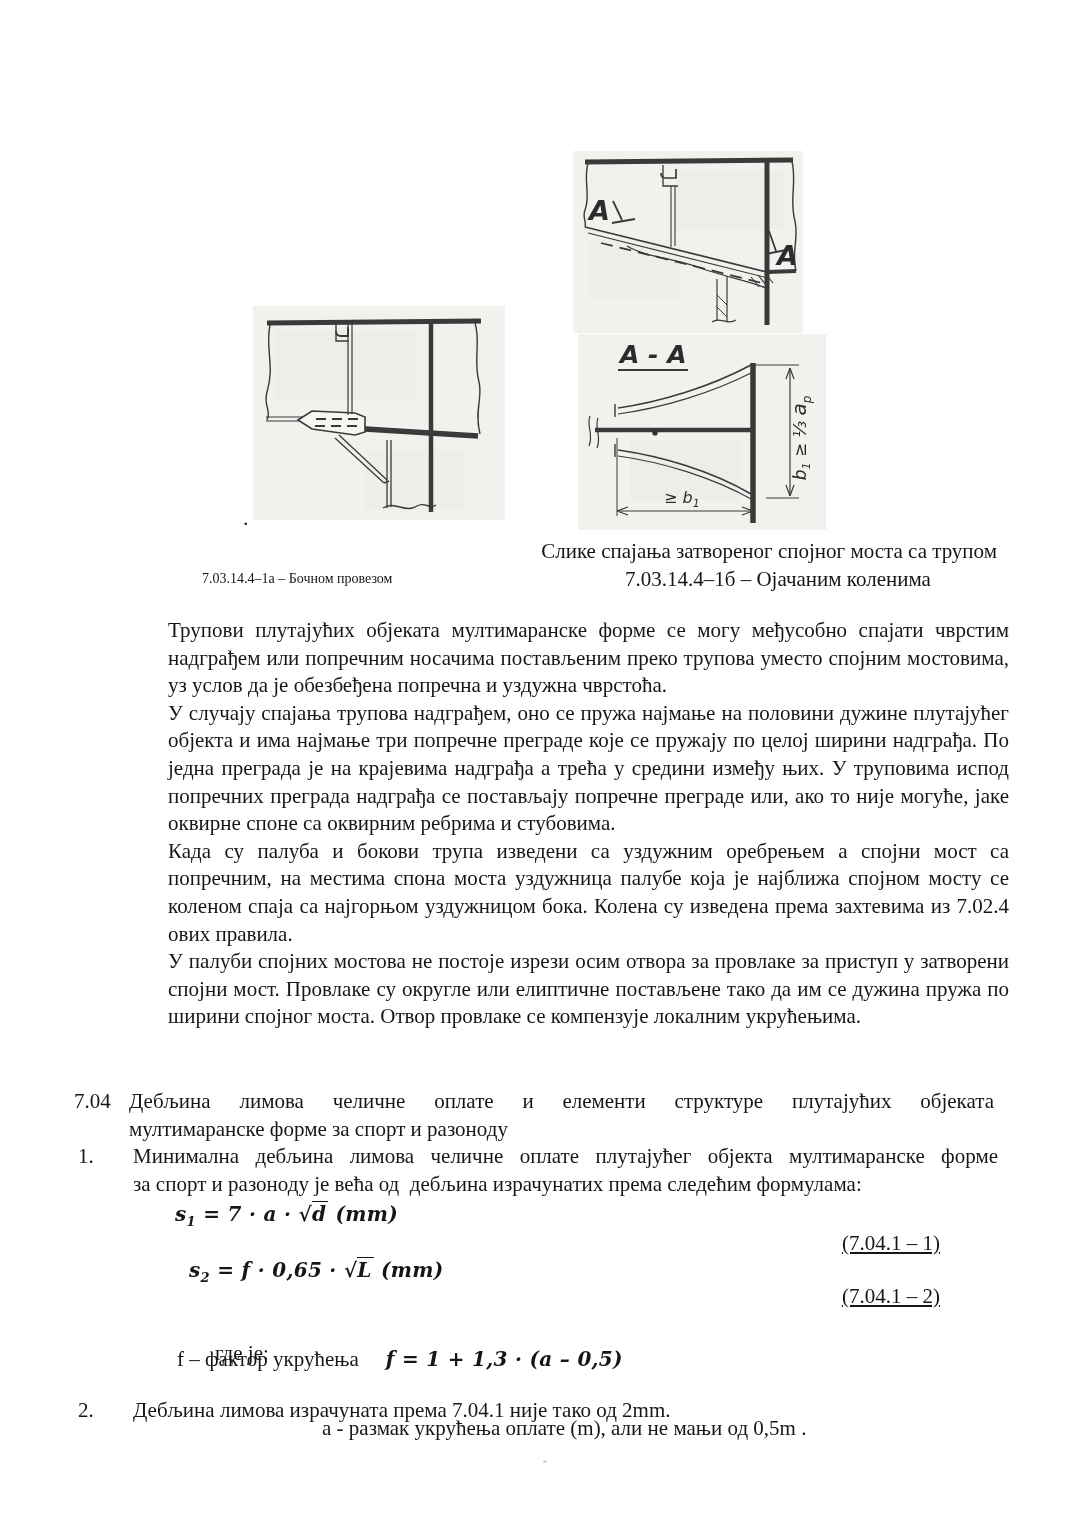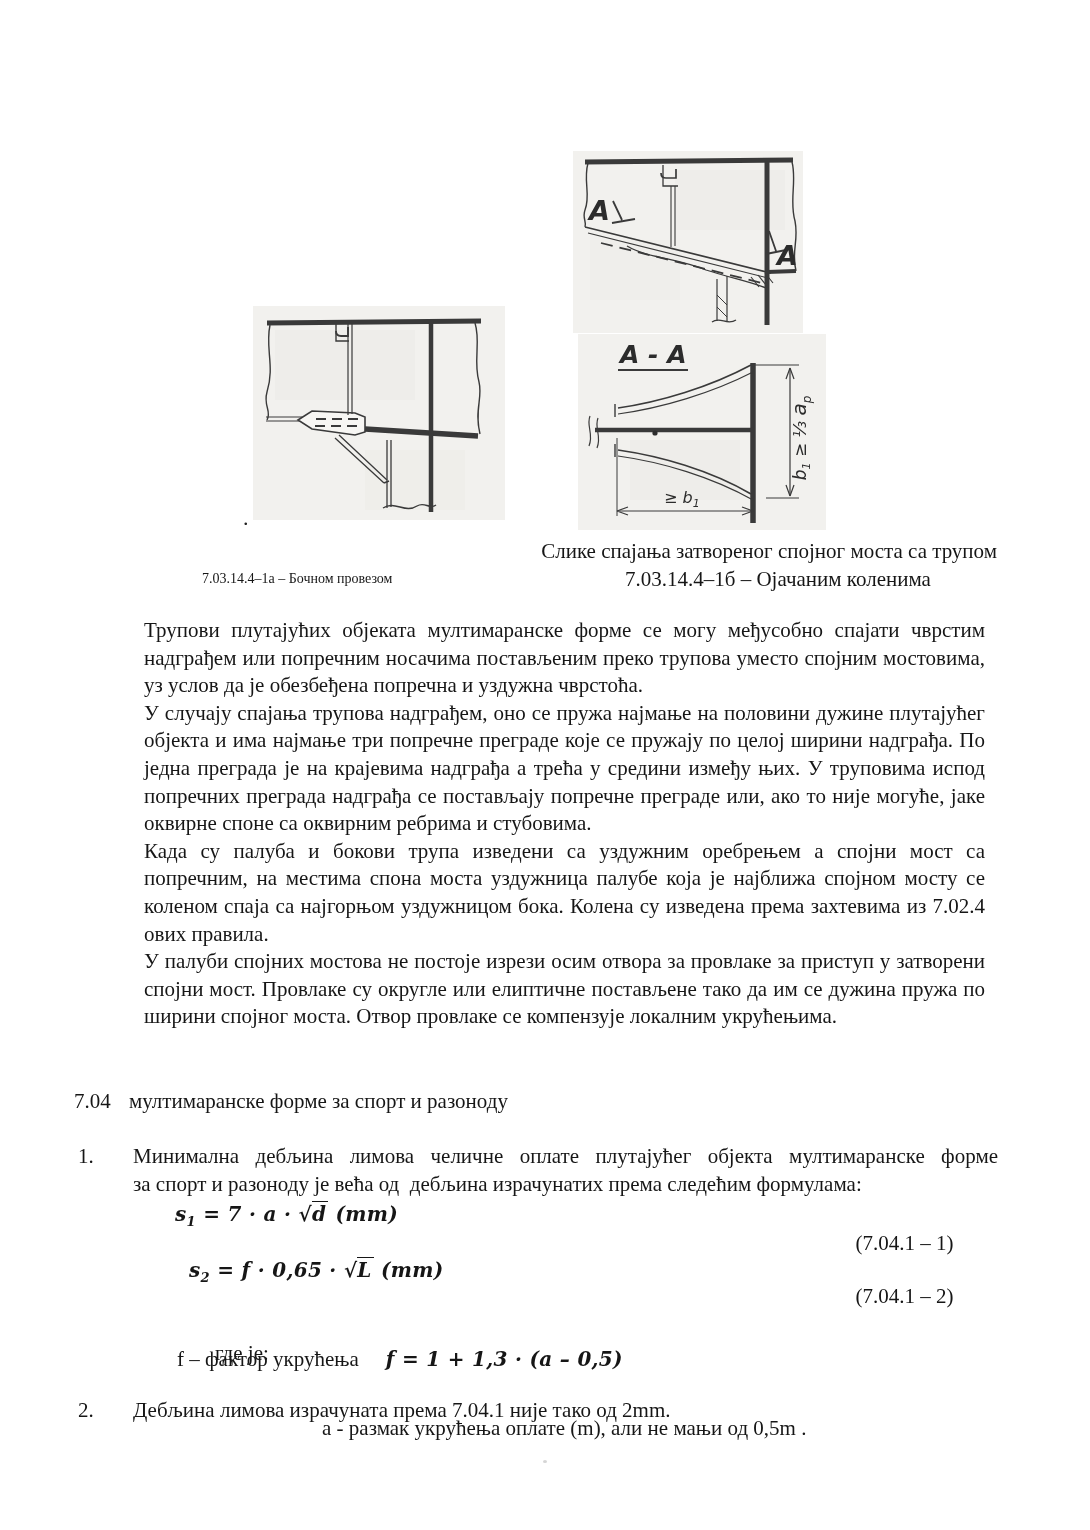--- a/index.html
+++ b/index.html
@@ -8,39 +8,39 @@
     font-family:"Liberation Serif",serif;color:#161616;overflow:hidden;
     margin:0 auto;
   }
   .abs{position:absolute;}
   p{margin:0;}
   
   .cap-title{left:156px;top:537px;width:841px;text-align:right;font-size:21px;line-height:28px;}
   .cap-a{left:186px;top:565px;font-size:14px;line-height:28px;white-space:pre;margin-left:16px;}
   .cap-b{left:625px;top:565px;font-size:21px;line-height:28px;white-space:pre;}
   
-  .body-text{left:144px;top:617px;width:841px;font-size:21px;line-height:27.6px;text-align:justify;}
+  .body-text{left:168px;top:617px;width:841px;font-size:21px;line-height:27.6px;text-align:justify;}
   
   .sec{width:920px;font-size:21px;line-height:27.6px;}
   .sec-heading{left:74px;top:1088px;}
   .sec-item1{left:78px;top:1143px;}
   .sec-item2{left:78px;top:1397px;}
   .hang{display:grid;grid-template-columns:55px 1fr;}
   .num{white-space:pre;}
   .jline{text-align:justify;text-align-last:justify;white-space:pre-wrap;}
   .nline{white-space:pre-wrap;}
   
   .formula{font-family:"DejaVu Serif",serif;font-style:italic;font-weight:600;font-size:20px;letter-spacing:.3px;white-space:pre;}
   .formula sub{font-size:13px;font-weight:700;}
   .rad{border-top:1.7px solid #161616;padding:0 2px 0 0;}
   .f1{left:175px;top:1202px;}
   .f2{left:175px;top:1258px;margin-left:14px;}
   .f3{left:177px;top:1347px;font-size:21px;white-space:pre;}
   .f3 .formula{margin-left:27px;}
-  .eqnum{width:125px;text-align:center;font-size:21px;white-space:pre;}
+  .eqnum{width:125px;text-align:left;font-size:21px;white-space:pre;text-decoration:underline;}
   .eq1{left:842px;top:1231px;}
   .eq2{left:842px;top:1284px;}
   .where{left:215px;top:1341px;font-size:21px;white-space:pre;}
   .wherea{left:322px;top:1416px;font-size:21px;white-space:pre;}
   
   svg text{font-family:"DejaVu Sans",sans-serif;font-style:italic;fill:#2c2c2c;}
   .speck{left:543px;top:1460px;width:4px;height:3px;background:#b9b9b9;opacity:.6;border-radius:50%;}
   .straydot{left:243px;top:505px;font-size:22px;color:#222;}
 </style>
 </head>
@@ -176,20 +176,21 @@
   <div class="abs body-text">
     <p>Трупови плутајућих објеката мултимаранске форме се могу међусобно спајати чврстим надграђем или попречним носачима постављеним преко трупова уместо спојним мостовима, уз услов да је обезбеђена попречна и уздужна чврстоћа.</p>
     <p>У случају спајања трупова надграђем, оно се пружа најмање на половини дужине плутајућег објекта и има најмање три попречне преграде које се пружају по целој ширини надграђа. По једна преграда је на крајевима надграђа а трећа у средини између њих. У труповима испод попречних преграда надграђа се постављају попречне преграде или, ако то није могуће, јаке оквирне споне са оквирним ребрима и стубовима.</p>
     <p>Када су палуба и бокови трупа изведени са уздужним оребрењем а спојни мост са попречним, на местима спона моста уздужница палубе која је најближа спојном мосту се коленом спаја са најгорњом уздужницом бока. Колена су изведена према захтевима из 7.02.4 ових правила.</p>
     <p>У палуби спојних мостова не постоје изрези осим отвора за провлаке за приступ у затворени спојни мост. Провлаке су округле или елиптичне постављене тако да им се дужина пружа по ширини спојног моста. Отвор провлаке се компензује локалним укрућењима.</p>
   </div>
 
   <div class="abs sec sec-heading hang">
     <span class="num">7.04</span>
     <div>
+      <div class="jline">Дебљина лимова челичне оплате и елементи структуре плутајућих објеката</div>
       <div class="nline">мултимаранске форме за спорт и разоноду</div>
     </div>
   </div>
 
   <div class="abs sec sec-item1 hang">
     <span class="num">1.</span>
     <div>
       <div class="jline">Минимална дебљина лимова челичне оплате плутајућег објекта мултимаранске форме</div>
       <div class="nline">за спорт и разоноду је већа од  дебљина израчунатих према следећим формулама:</div>
     </div>

